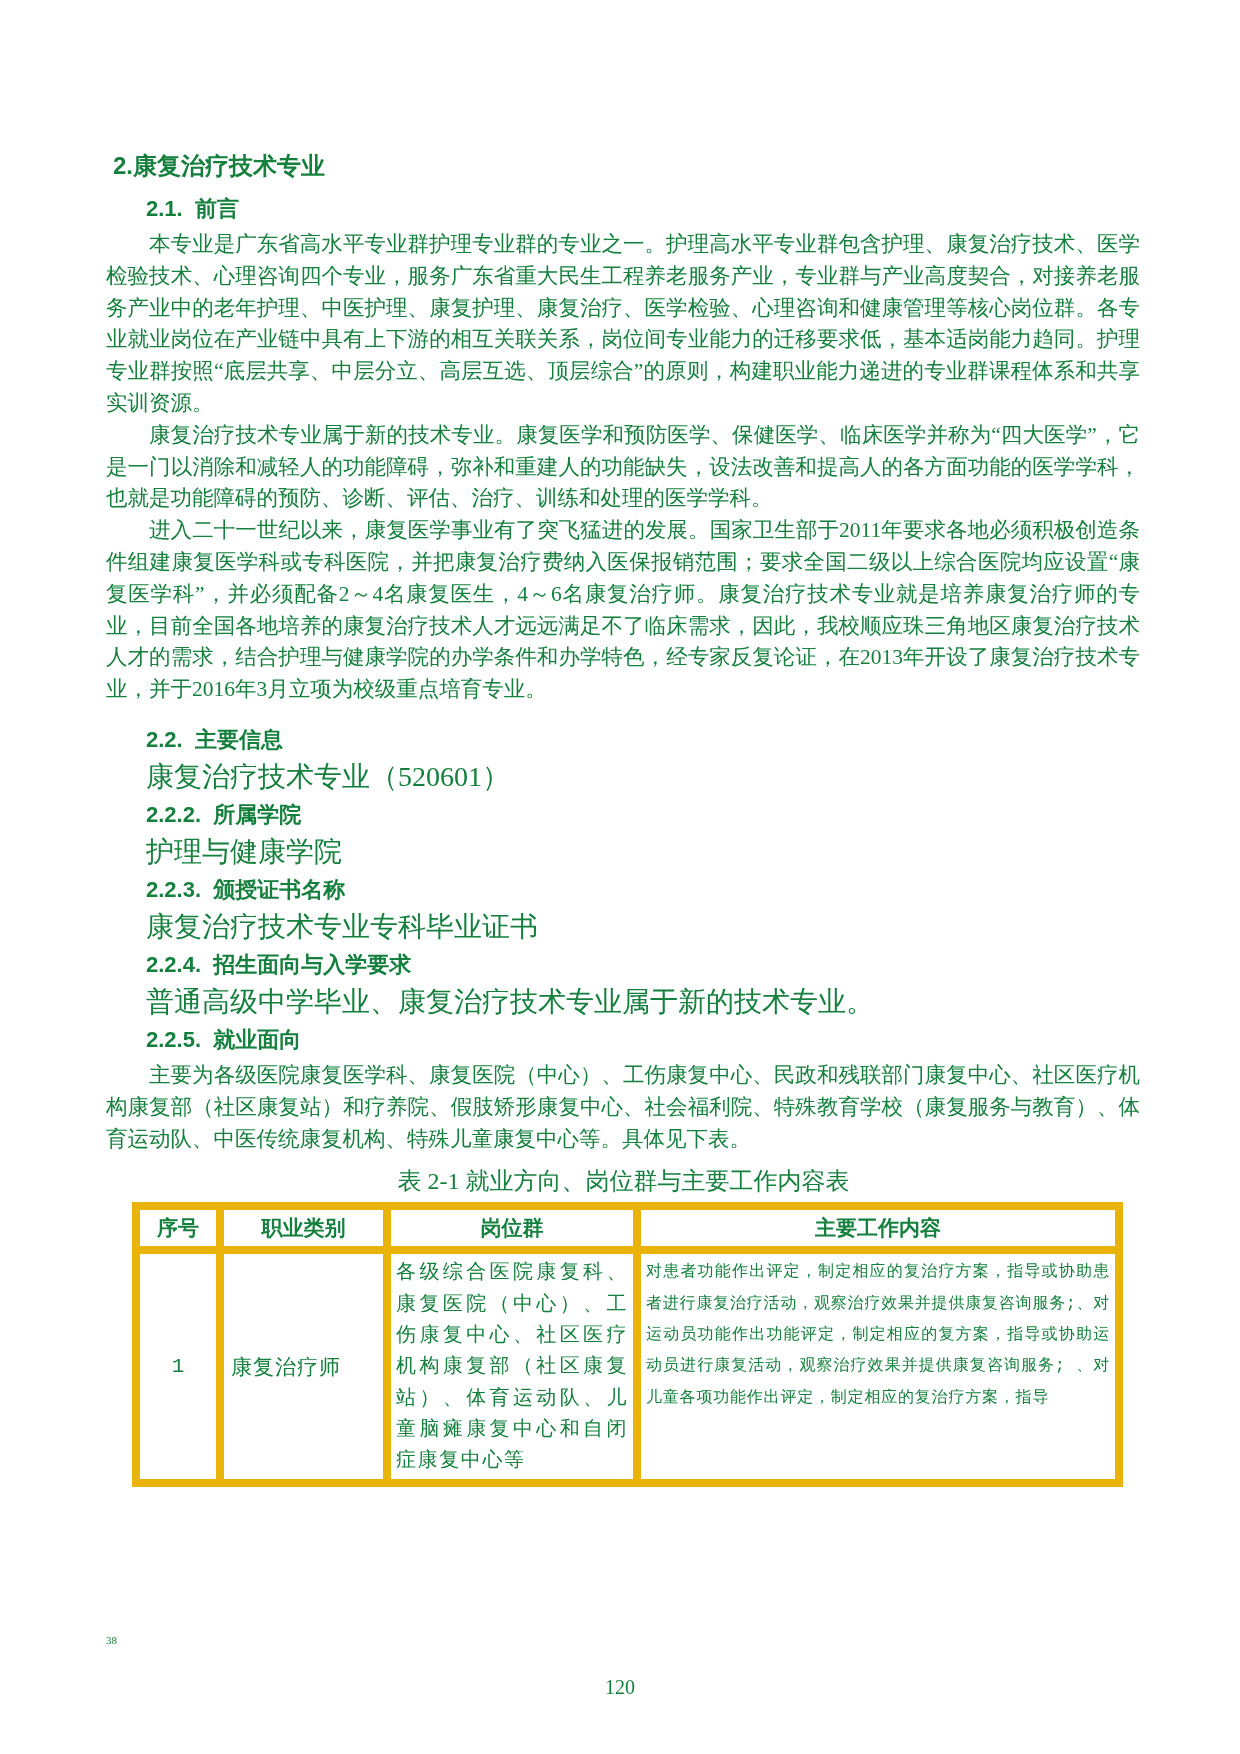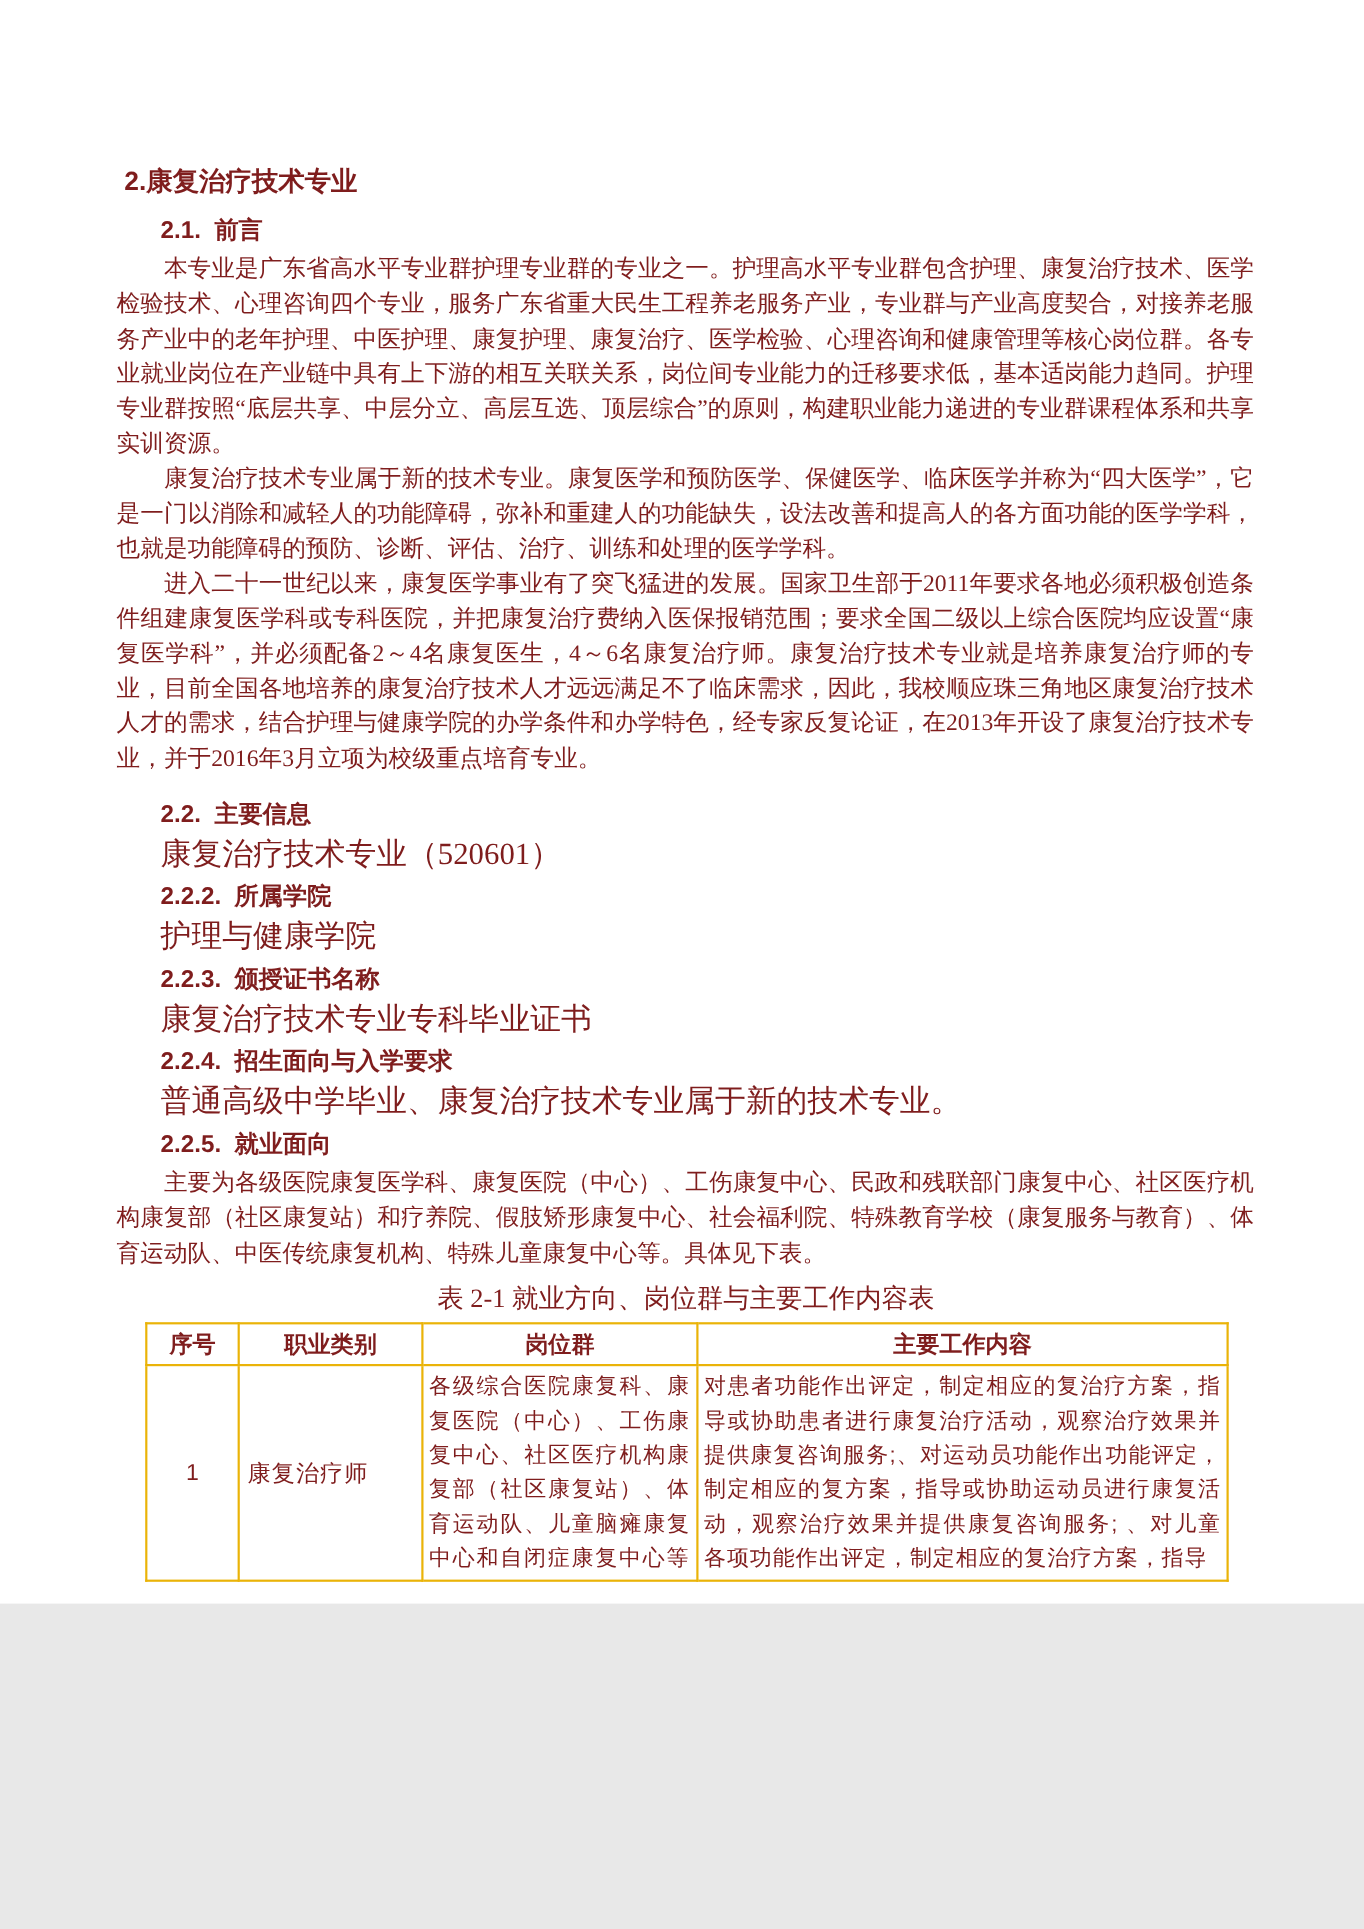--- a/index.html
+++ b/index.html
@@ -1,21 +1,21 @@
 <!DOCTYPE html>
 <html lang="zh"><head>
 <meta charset="utf-8">
 <style>
   html,body { margin:0; padding:0; background:#e8e8e8; }
   .page {
     position:relative;
-    width:1240px; height:1458px;
+    width:1240px; height:1754px;
     margin:0 auto;
     background:#ffffff;
-    color:#7f1d1d;
+    color:#15803d;
     font-family:"Liberation Serif","DejaVu Serif",serif;
     overflow:hidden;
   }
   .content { padding:152px 100px 0 106px; }
 
   .chapter-title {
     font-family:"Liberation Sans","DejaVu Sans",sans-serif;
     font-weight:bold;
     font-size:24px; line-height:27px;
     margin:0 0 0 7px;
@@ -53,40 +53,40 @@
     margin:14px 0 0 26px;
     width:983px;
   }
   table.jobs {
     border-collapse:collapse;
     table-layout:fixed;
     width:983px;
     margin:9px 0 0 26px;
   }
   table.jobs th, table.jobs td {
-    border:2px solid #eab308;
-    font-family:Liberation Sans, sans-serif;
+    border:8px solid #eab308;
+    font-family:Liberation Mono, monospace;
   }
   table.jobs th {
     font-size:21px; font-weight:bold;
     text-align:center;
     padding:4px 2px;
     height:26px;
   }
   td.c-no   { text-align:center; vertical-align:middle; font-size:21px; }
   td.c-cat  { vertical-align:middle; padding:2px 4px 2px 7px; font-size:21px; letter-spacing:1px; }
   td.c-pos  {
     vertical-align:top; padding:3px 5px;
     font-size:20px; line-height:31.3px;
     text-align:justify; text-justify:inter-character;
     letter-spacing:1.6px;
   }
   td.c-duty {
     vertical-align:top; padding:3px 5px;
-    font-size:20px; line-height:31.3px;
+    font-size:16px; line-height:31.3px;
     text-align:justify; text-justify:inter-character;
     letter-spacing:0.8px;
   }
   .footnote-num {
     position:absolute; left:106px; top:1634px;
     font-size:11px;
   }
   .page-num {
     position:absolute; left:0; top:1676px; width:1240px;
     text-align:center; font-size:20px;

